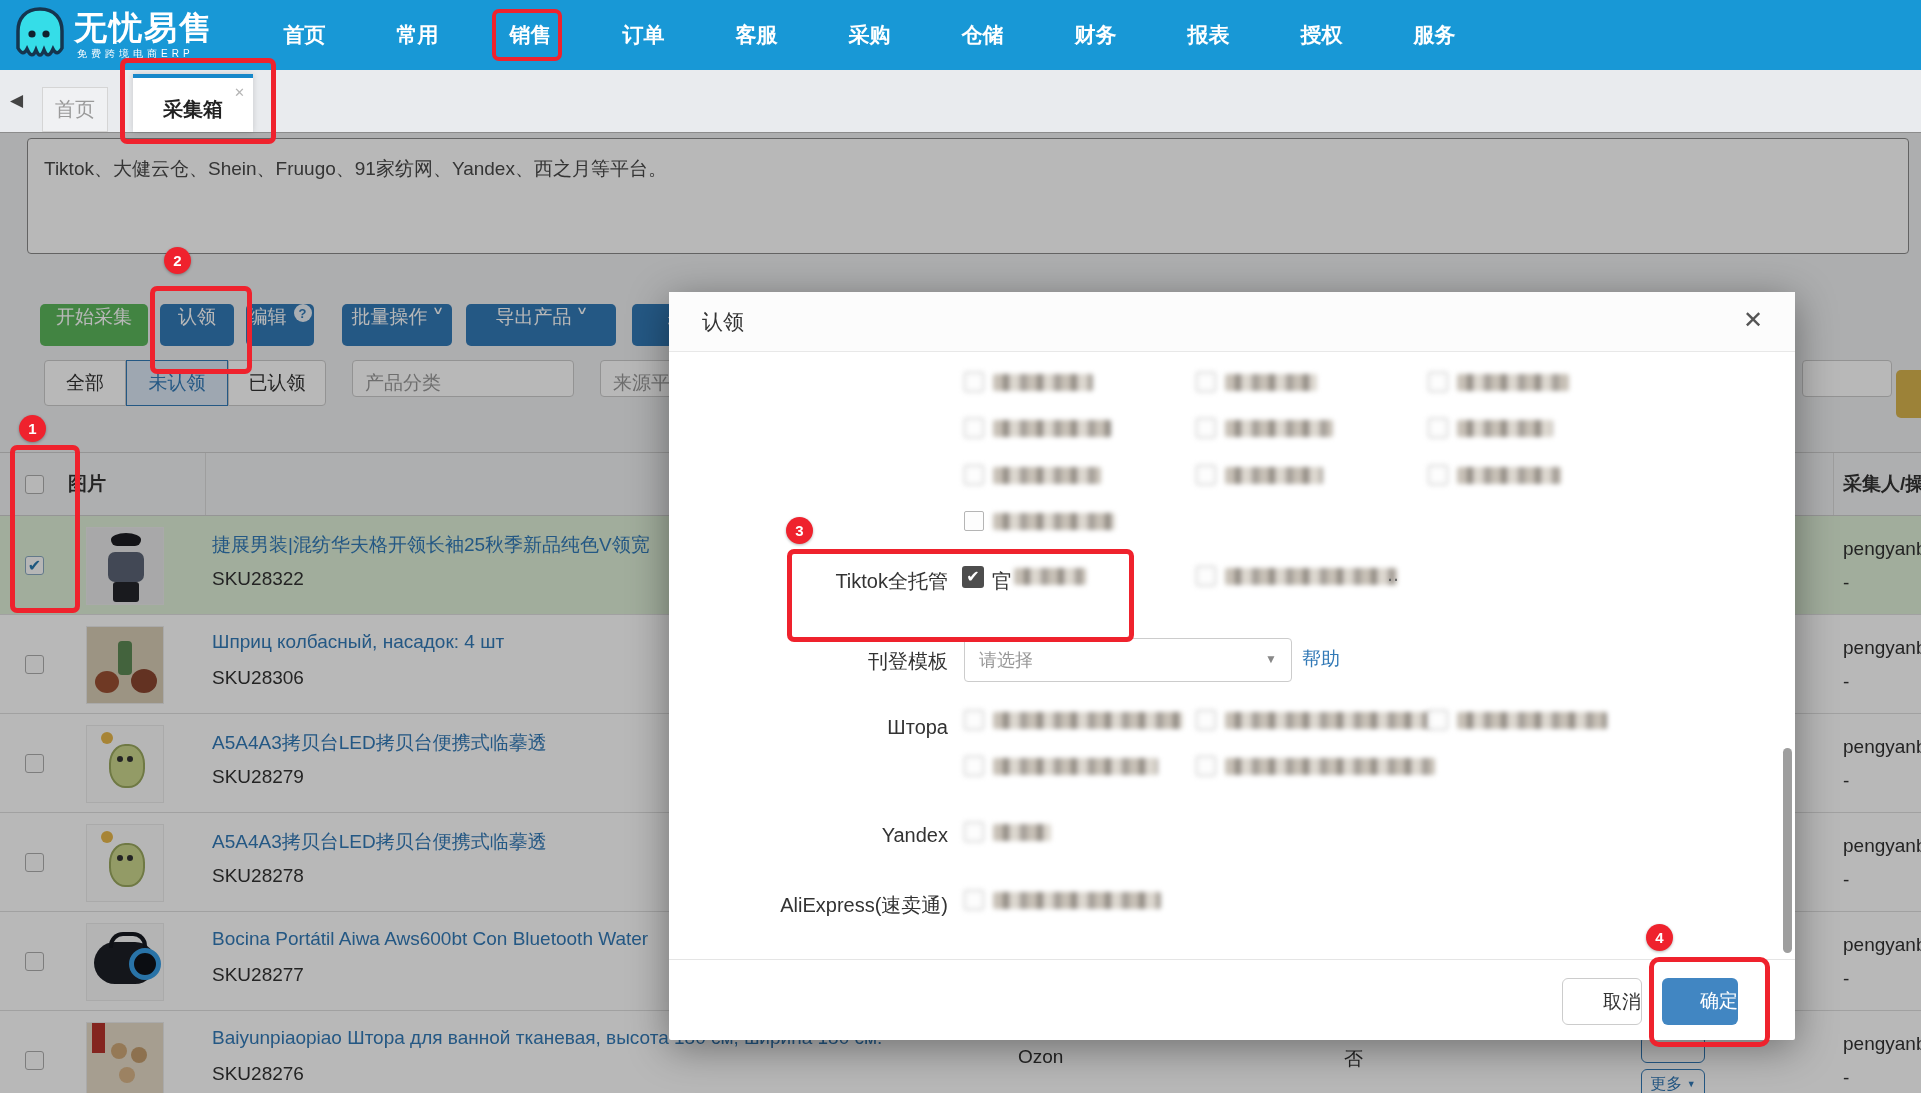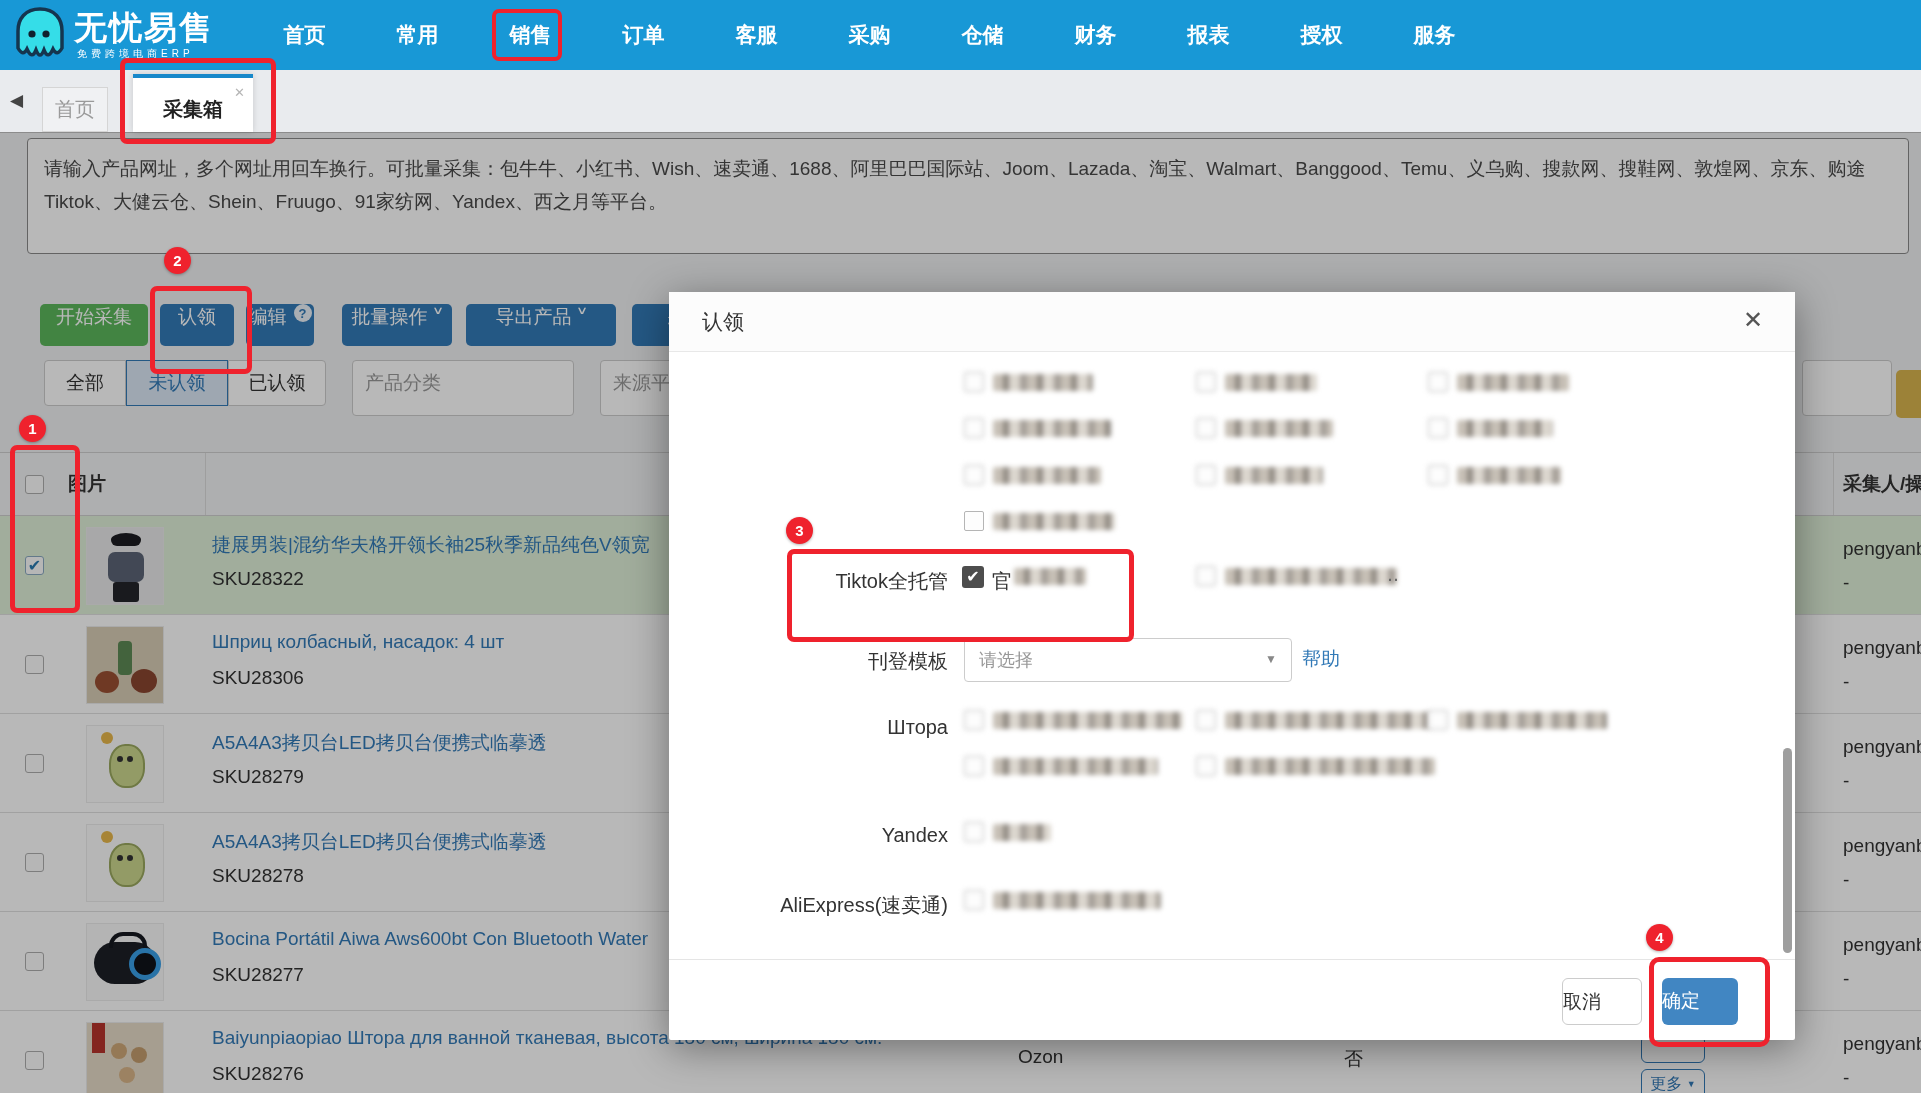--- a/index.html
+++ b/index.html
@@ -27,21 +27,21 @@
   .btn{position:absolute;box-sizing:border-box;height:42px;border-radius:5px;color:#fff;font-size:19px;
        display:flex;align-items:flex-start;justify-content:center;gap:7px;cursor:pointer;}
   .btn-green{background:#5cb85c;}
   .btn-blue{background:#337ab7;}
   .caret{font-size:11px;transform:scaleX(1.5);}
   .qcirc{display:inline-flex;width:18px;height:18px;border-radius:50%;background:rgba(255,255,255,.9);color:#337ab7;
          font-size:13px;font-weight:bold;align-items:center;justify-content:center;}
   .seg{position:absolute;box-sizing:border-box;height:46px;line-height:44px;text-align:center;font-size:19px;
        background:#fff;border:1px solid #ccc;color:#333;cursor:pointer;}
   .seg-active{background:#dce8f5;border:1px solid #337ab7;color:#337ab7;}
-  .f-input{position:absolute;box-sizing:border-box;height:56px;background:#fff;border:1px solid #ccc;border-radius:4px;
+  .f-input{position:absolute;box-sizing:border-box;height:37px;background:#fff;border:1px solid #ccc;border-radius:4px;
            color:#999;font-size:19px;line-height:44px;padding:0 12px;}
   .search-sliver{position:absolute;left:1896px;top:238px;width:25px;height:48px;background:#d8b44e;border-radius:5px 0 0 5px;}
   
   .table{position:absolute;left:0;top:320px;width:1921px;}
   .thead{position:relative;height:62px;background:#f2f3f4;border-top:1px solid #cfcfcf;border-bottom:1px solid #cfcfcf;}
   .th{position:absolute;top:0;height:62px;line-height:62px;font-weight:bold;color:#333;font-size:19px;white-space:nowrap;overflow:hidden;}
   .vline{position:absolute;top:0;width:1px;background:#dcdcdc;}
   .trow{position:relative;height:98px;background:#fff;border-bottom:1px solid #e0e0e0;}
   .trow.selected{background:#dff0d8;}
   .cb{position:absolute;box-sizing:border-box;width:19px;height:19px;background:#fdfdfd;border:1px solid #adadad;border-radius:3px;}
@@ -100,21 +100,21 @@
   .tk-cb{position:absolute;width:22px;height:22px;background:#4d4d4d;border-radius:3px;color:#fff;font-size:16px;
          line-height:22px;text-align:center;font-weight:bold;}
   .tk-char{position:absolute;font-size:20px;color:#333;}
   .tk-dots{position:absolute;font-size:18px;color:#666;}
   .m-select{position:absolute;left:295px;top:346px;width:328px;height:44px;box-sizing:border-box;border:1px solid #ccc;border-radius:4px;background:#fff;}
   .m-select .ph{position:absolute;left:14px;top:9px;font-size:18px;color:#999;}
   .m-select .sc{position:absolute;right:14px;top:13px;font-size:12px;color:#888;}
   .m-help{position:absolute;left:633px;top:354px;font-size:19px;color:#337ab7;cursor:pointer;}
   .m-scroll{position:absolute;left:1114px;top:456px;width:9px;height:205px;background:#9e9e9e;border-radius:5px;}
   .m-foot{position:absolute;left:0;bottom:0;width:100%;height:81px;border-top:1px solid #e5e5e5;box-sizing:border-box;}
-  .m-btn{position:absolute;box-sizing:border-box;height:47px;border-radius:6px;font-size:19px;text-align:left;line-height:45px;cursor:pointer;}
+  .m-btn{position:absolute;box-sizing:border-box;height:47px;border-radius:6px;font-size:19px;text-align:right;line-height:45px;cursor:pointer;}
   .m-cancel{left:893px;top:18px;width:80px;background:#fff;border:1px solid #ccc;color:#333;}
   .m-confirm{left:993px;top:18px;width:76px;background:#4186c2;color:#fff;}
   .abox{position:absolute;border:5px solid #ef222d;border-radius:7px;z-index:200;}
   .acirc{position:absolute;width:27px;height:27px;border-radius:50%;background:#ef222d;color:#fff;font-size:15px;font-weight:bold;
          display:flex;align-items:center;justify-content:center;z-index:210;box-shadow:0 1px 3px rgba(0,0,0,.3);}
 </style>
 </head>
 <body>
 
 <div id="stage">
@@ -147,21 +147,20 @@
     <div class="tab tab-home">首页</div>
     <div class="tab tab-active">
       <span>采集箱</span>
       <span class="tab-close">✕</span>
     </div>
   </div>
 
   <div class="content">
 
     <div class="instr">
-      <div class="l1">请输入产品网址，多个网址用回车换行。可批量采集：包牛牛、小红书、Wish、速卖通、1688、阿里巴巴国际站、Joom、Lazada、淘宝、Walmart、Banggood、Temu、义乌购、搜款网、搜鞋网、敦煌网、京东、购途</div>
       <div class="l2">Tiktok、大健云仓、Shein、Fruugo、91家纺网、Yandex、西之月等平台。</div>
     </div>
 
     <div class="btn btn-green" style="left:40px;top:172px;width:108px;">
       <span>开始采集</span>
       </div>
     <div class="btn btn-blue" style="left:160px;top:172px;width:74px;">
       <span>认领</span>
       </div>
     <div class="btn btn-blue" style="left:246px;top:172px;width:68px;">

